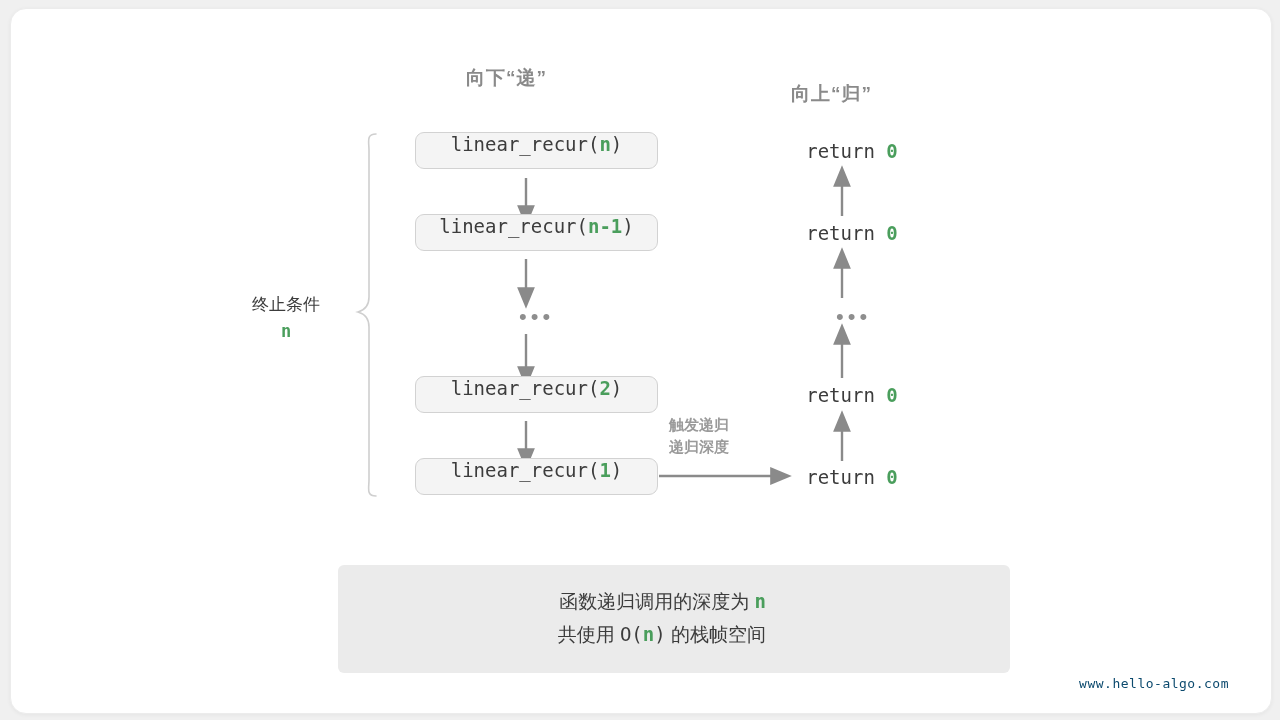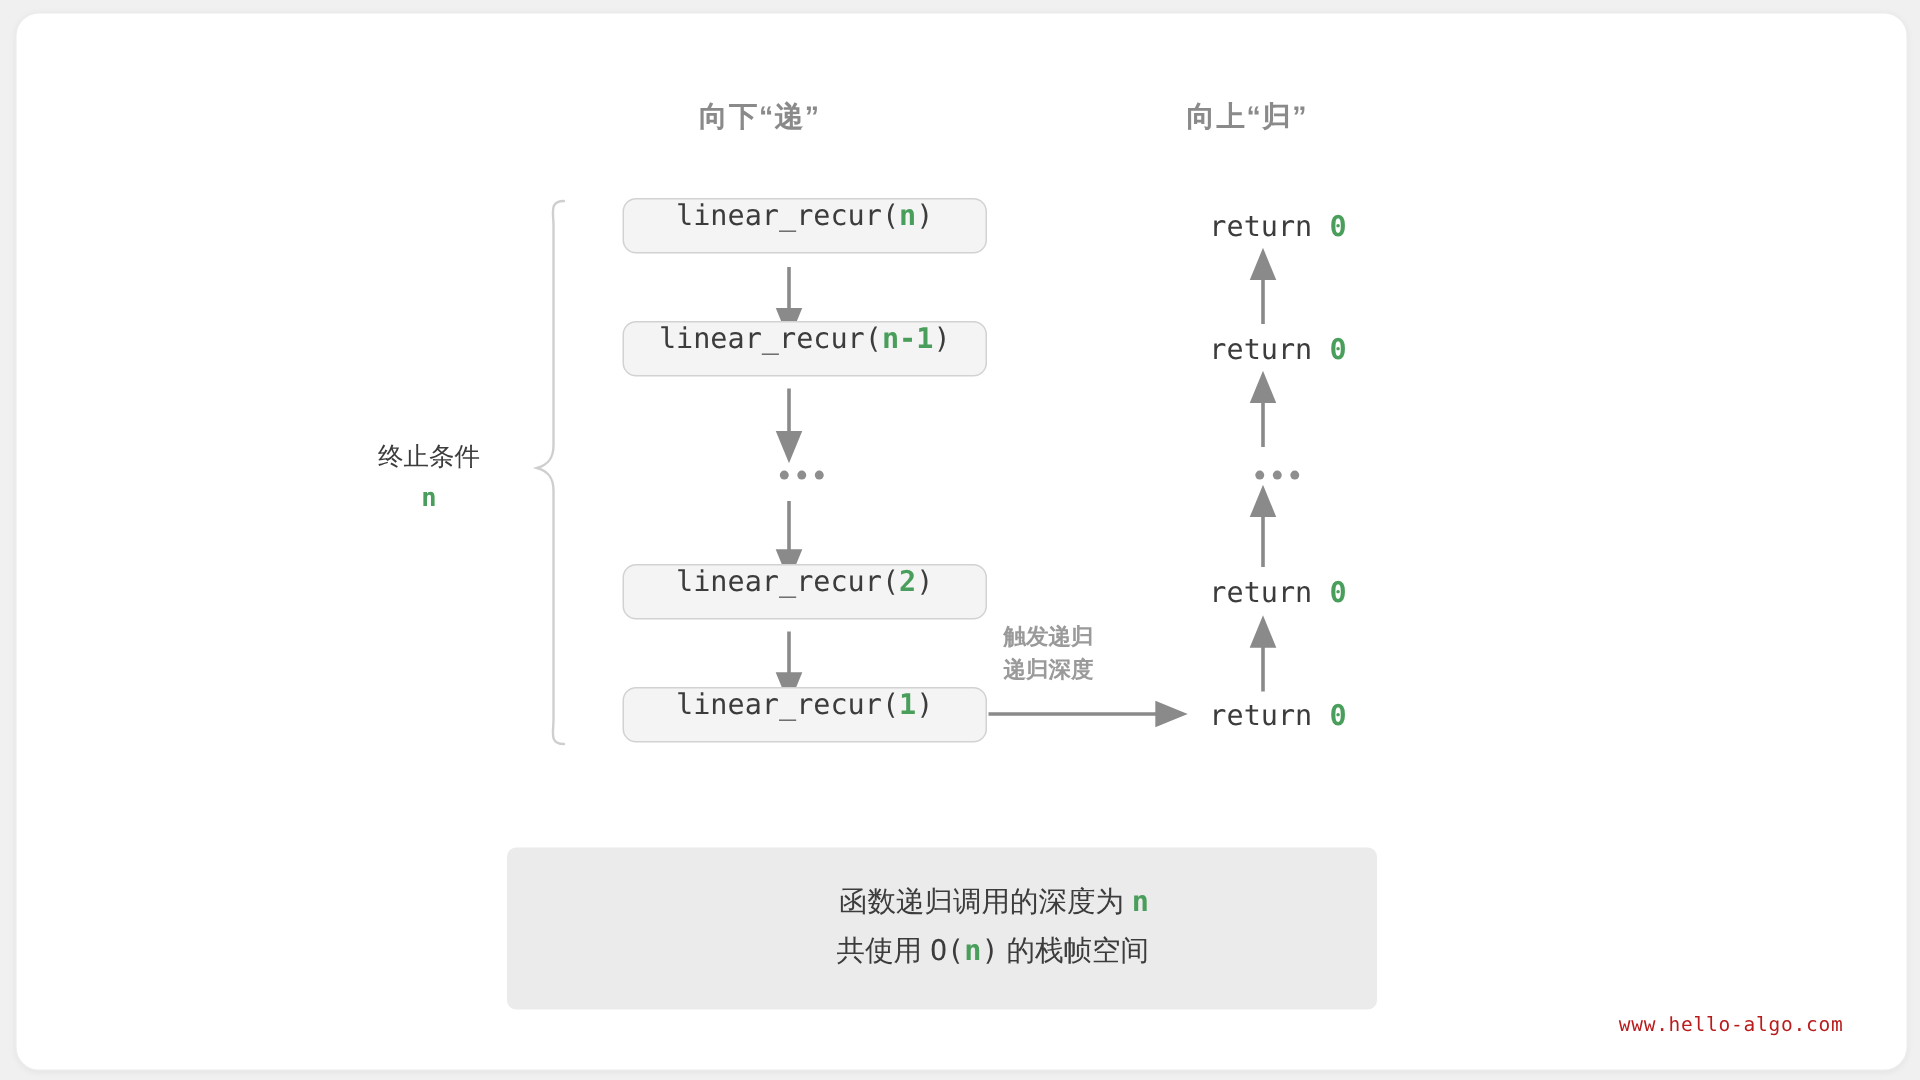--- a/index.html
+++ b/index.html
@@ -19,21 +19,21 @@
     overflow:hidden;
   }
   .mono{font-family:"DejaVu Sans Mono","Liberation Mono",monospace;}
   .g{color:#4a9e5c;font-weight:bold;}
   .hdr{
     position:absolute;
     font-size:19px;font-weight:bold;color:#8a8a8a;
     letter-spacing:1px;white-space:nowrap;
   }
   .hdr-down{left:455px;top:56px;text-align:right;}
-  .hdr-up{left:780px;top:56px;}
+  .hdr-up{left:780px;top:72px;}
 
   .box{
     position:absolute;
     width:243px;height:37px;
     box-sizing:border-box;
     background:#f4f4f4;
     border:1px solid #d2d2d2;
     border-radius:9px;
     display:flex;align-items:flex-start;justify-content:center;
     font-size:19px;color:#3c3c3c;
@@ -61,37 +61,37 @@
     font-size:17px;color:#3c3c3c;line-height:1.6;
   }
   .trigger{
     position:absolute;left:658px;top:405px;
     font-size:15px;font-weight:bold;color:#9a9a9a;
     line-height:1.45;white-space:nowrap;
   }
 
   .summary{
     position:absolute;left:327px;top:556px;
-    width:580px;height:108px;
+    width:672px;height:108px;
     background:#ebebeb;border-radius:6px;
   }
   .sum-left{
     position:absolute;left:28px;top:20px;width:400px;
     text-align:right;
     font-size:19px;color:#3c3c3c;line-height:1.75;
   }
   .sum-right{
     position:absolute;left:466px;top:20px;width:150px;
     text-align:center;line-height:1.75;
   }
   .sum-title{font-size:19px;font-weight:bold;color:#2b2b2b;}
   .sum-val{font-size:19px;font-weight:bold;color:#1f8ad6;}
   .watermark{
     position:absolute;right:42px;bottom:22px;
-    font-size:13px;color:#b91c1c;letter-spacing:0.5px;
+    font-size:13px;color:#0c4a6e;letter-spacing:0.5px;
     font-family:"DejaVu Sans Mono","Liberation Mono",monospace;
   }
   svg.layer{position:absolute;left:0;top:0;width:1260px;height:704px;pointer-events:none;}
 </style>
 </head>
 <body>
 
 <div class="card">
 
   <div class="hdr hdr-down">向下“递”</div>

